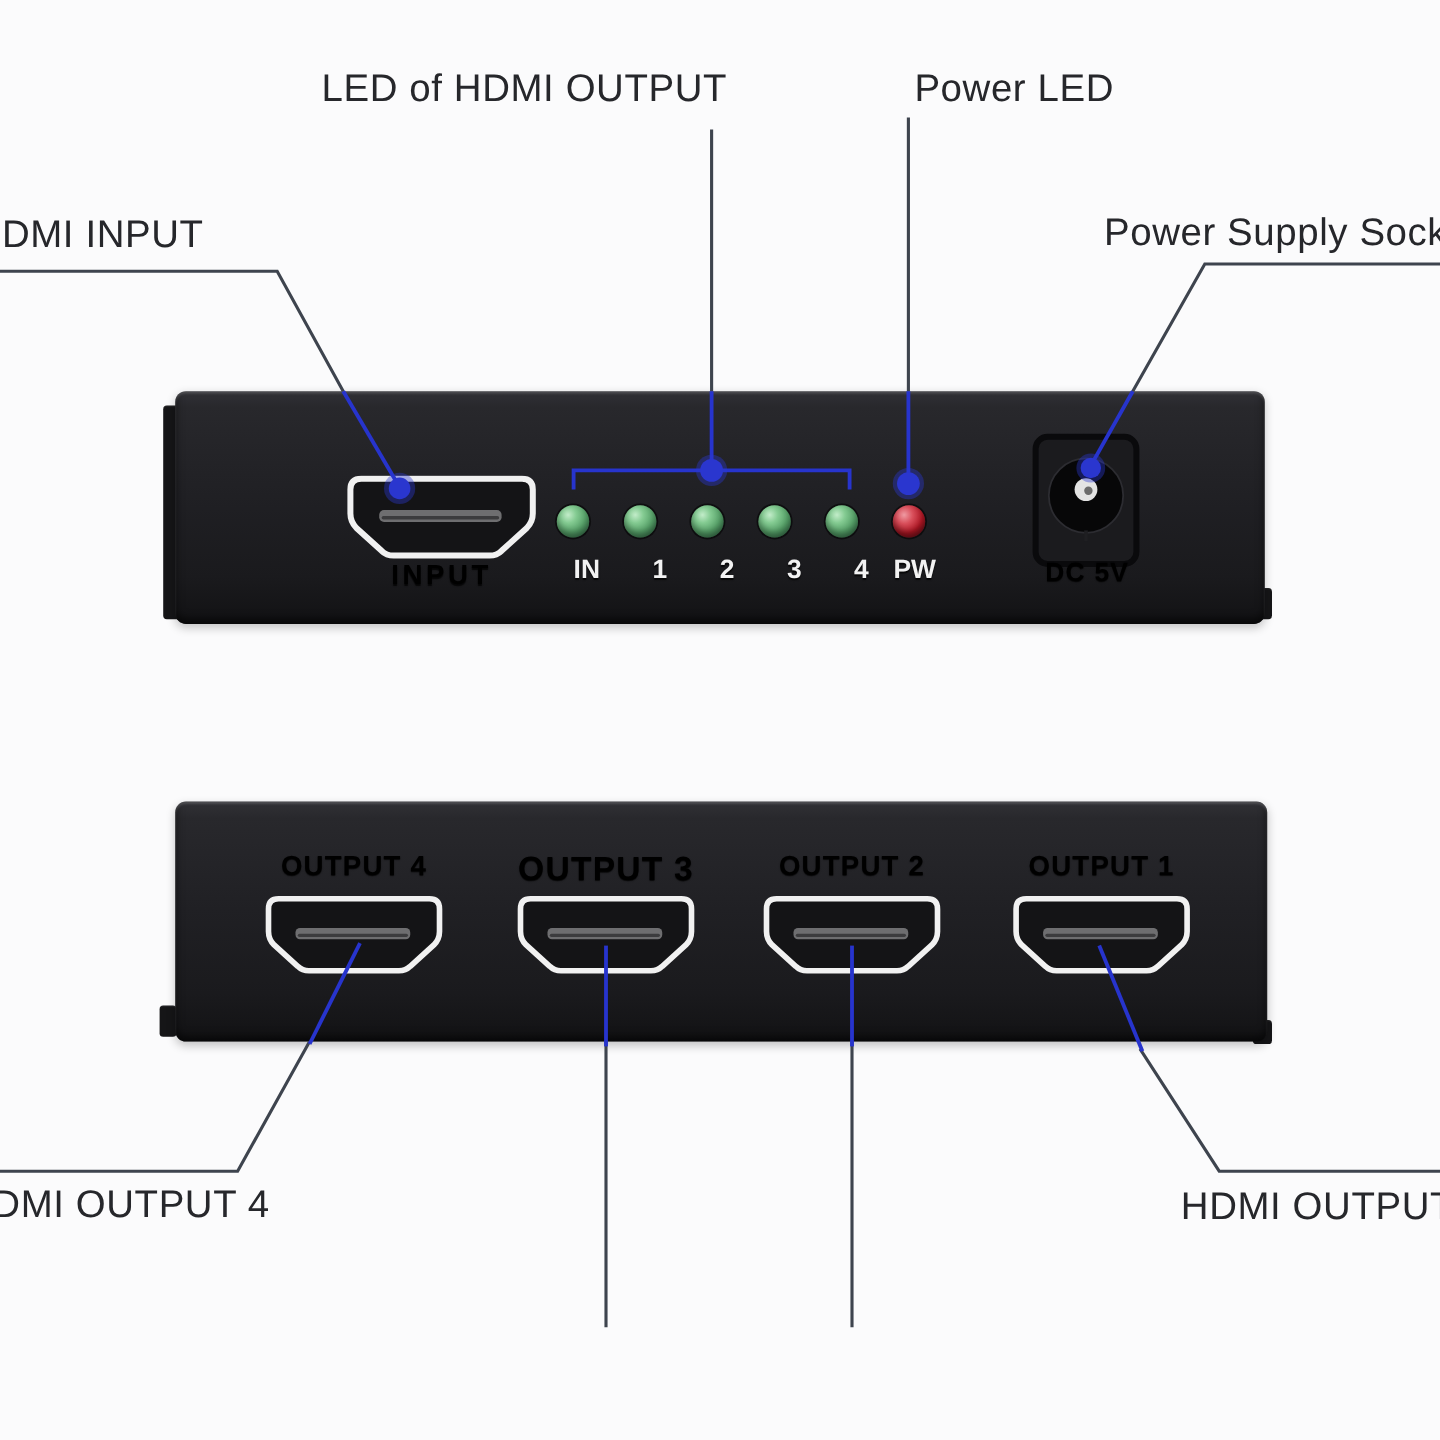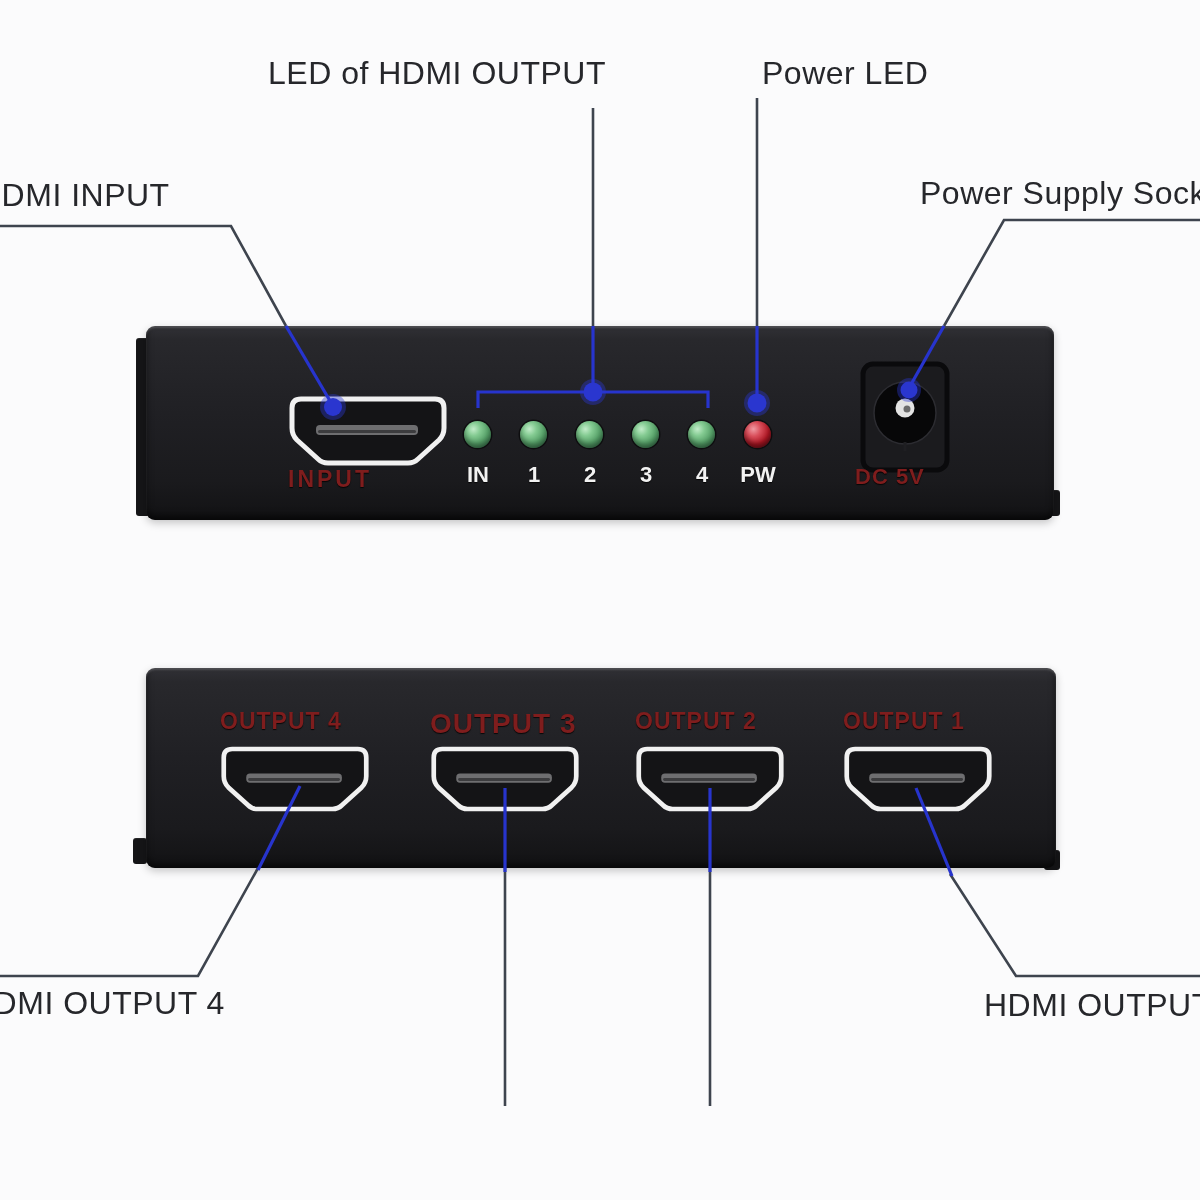--- a/index.html
+++ b/index.html
@@ -20,37 +20,37 @@
     position:absolute;z-index:10;border-radius:9px;
     background:linear-gradient(180deg,#313136 0%,#28282c 7%,#202024 45%,#1a1a1d 80%,#121214 100%);
     box-shadow:inset 0 2px 2px rgba(255,255,255,.16),
                inset 0 -4px 7px rgba(0,0,0,.65),
                0 3px 8px rgba(0,0,0,.22);
   }
   .flange{position:absolute;background:#151517;z-index:9;border-radius:3px;
           box-shadow:inset 0 1px 1px rgba(255,255,255,.08);}
 
   .panel-text{
-    position:absolute;color:#7f1d1d;font-weight:bold;z-index:12;
+    position:absolute;color:#000000;font-weight:bold;text-align:center;z-index:12;
     text-shadow:0 1px 1px rgba(0,0,0,.8);
   }
 
   .port{position:absolute;z-index:12;}
 
   
   .led{position:absolute;width:27px;height:27px;border-radius:50%;z-index:12;}
   .led-green{
     background:radial-gradient(circle at 35% 30%,#c2ecc9 0%,#84cb92 26%,#559f67 58%,#2e6a45 100%);
     box-shadow:0 0 0 1.5px rgba(0,0,0,.55),inset 0 -4px 5px rgba(0,0,0,.35);
   }
   .led-red{
     background:radial-gradient(circle at 35% 30%,#ef9aa2 0%,#d94f5b 28%,#ad1623 60%,#6a0e19 100%);
     box-shadow:0 0 0 1.5px rgba(0,0,0,.55),inset 0 -4px 5px rgba(0,0,0,.4);
   }
-  .led-label{position:absolute;width:44px;text-align:center;color:#f2f2f2;
+  .led-label{position:absolute;width:44px;text-align:right;color:#f2f2f2;
              font-weight:bold;font-size:22px;z-index:12;text-shadow:0 1px 1px rgba(0,0,0,.8);}
 
   
   #leaders{position:absolute;inset:0;z-index:20;pointer-events:none;}
 </style>
 </head>
 <body>
 
 <div id="stage">
 

